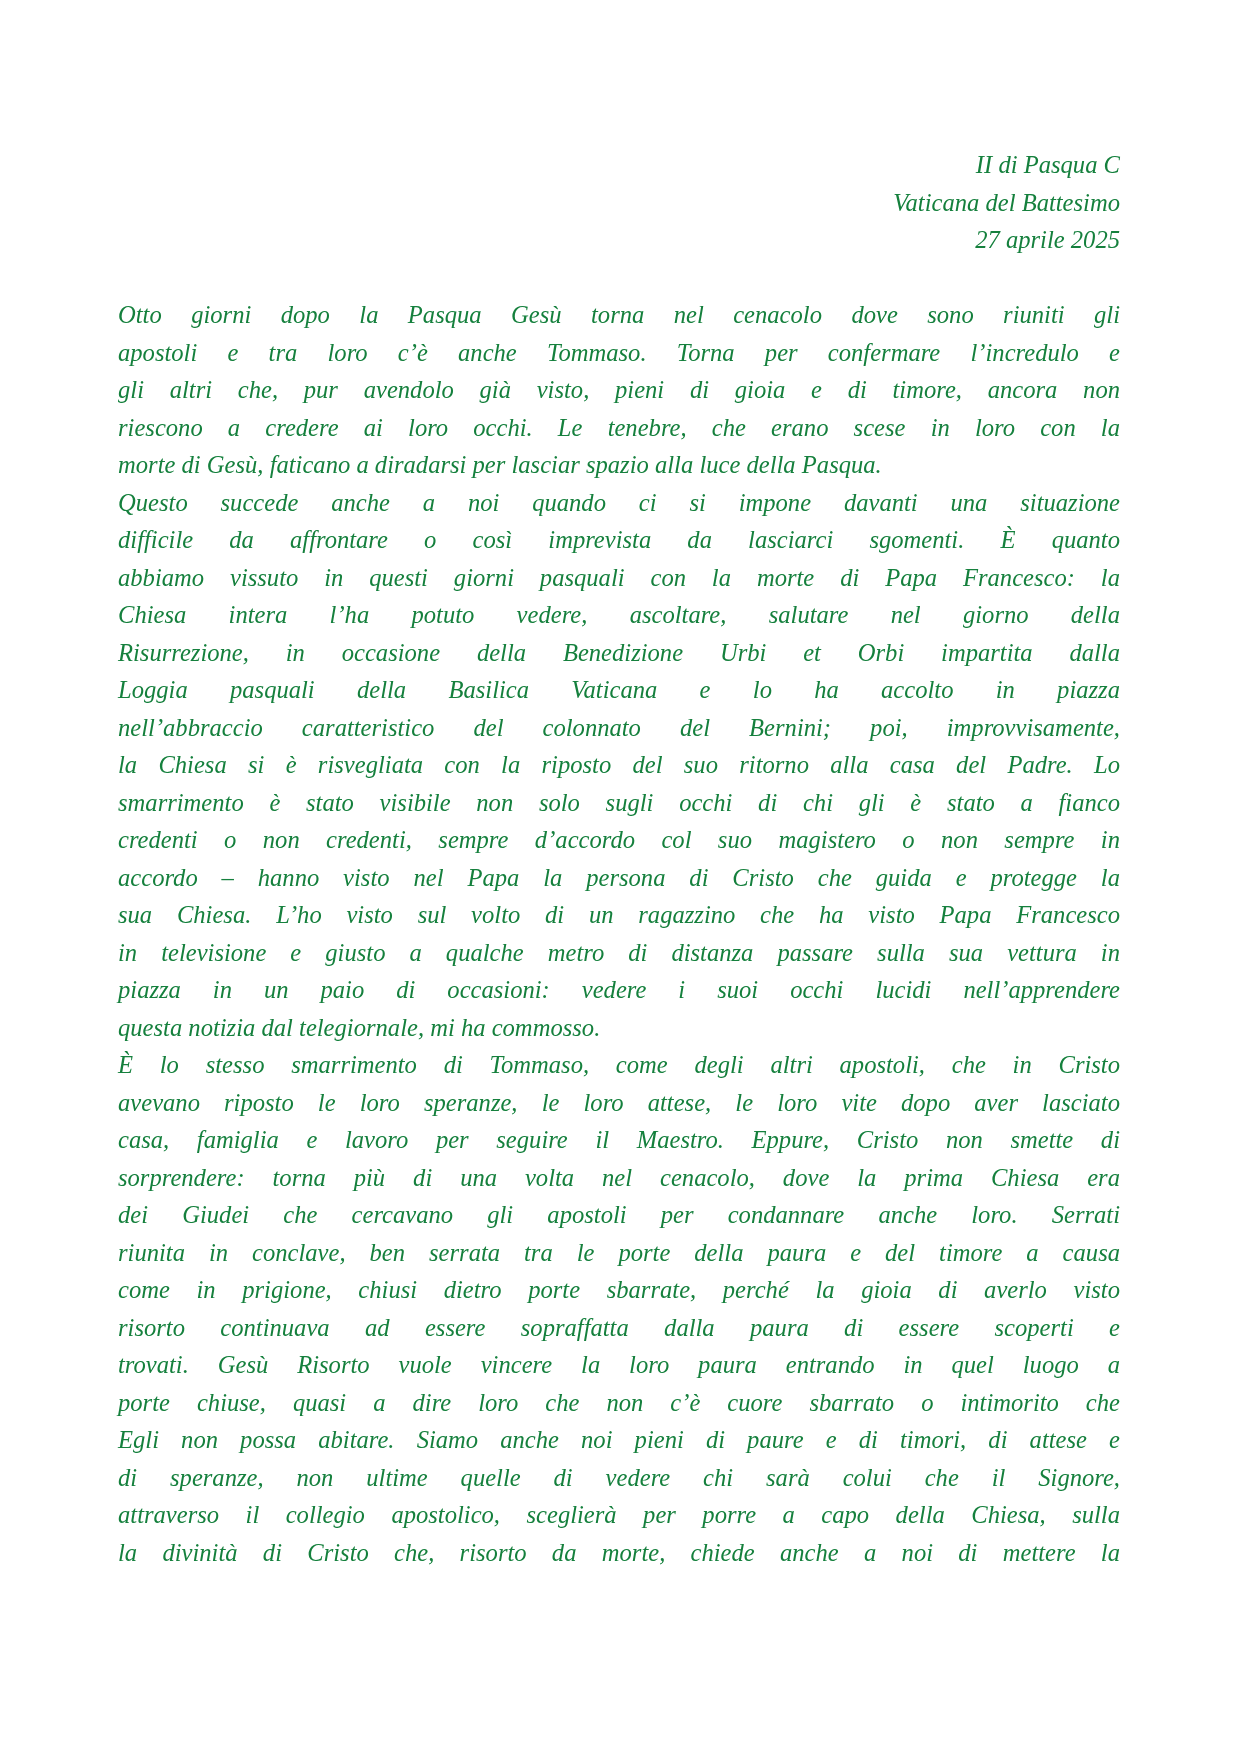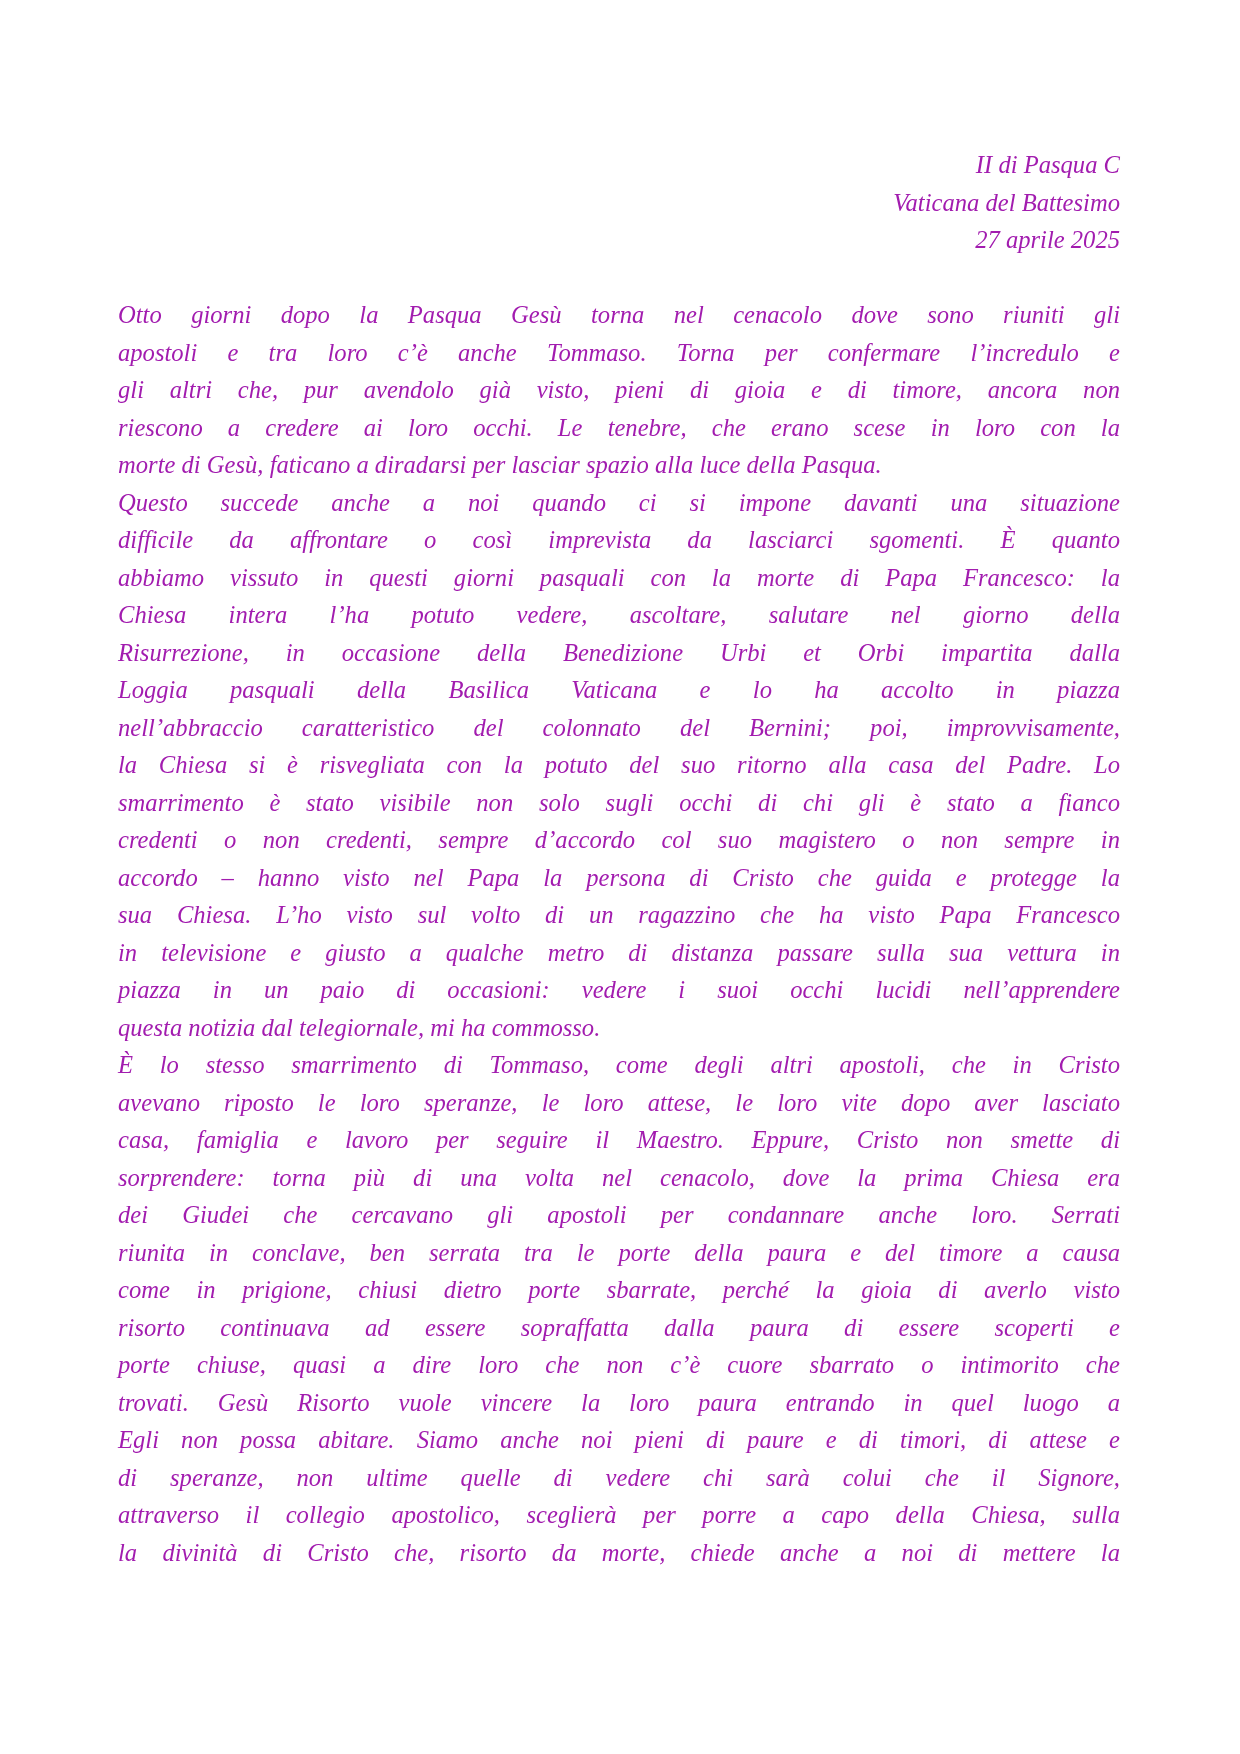--- a/index.html
+++ b/index.html
@@ -5,21 +5,21 @@
   html, body {
     margin: 0;
     padding: 0;
     background: #ffffff;
   }
   .page {
     position: relative;
     width: 1240px;
     height: 1754px;
     background: #ffffff;
-    color: #a21caf;
+    color: #15803d;
     font-family: "Liberation Serif", "DejaVu Serif", serif;
     font-size: 24.6px;
     line-height: 37.5px;
     box-sizing: border-box;
     padding: 146px 120px 0 118px;
     overflow: hidden;
   }
   .doc-header {
     text-align: right;
     font-style: italic;
@@ -61,39 +61,39 @@
         <div class="line para-end">morte di Gesù, faticano a diradarsi per lasciar spazio alla luce della Pasqua.</div>
       </div>
       <div class="paragraph">
         <div class="line">Questo succede anche a noi quando ci si impone davanti una situazione</div>
         <div class="line">difficile da affrontare o così imprevista da lasciarci sgomenti. È quanto</div>
         <div class="line">abbiamo vissuto in questi giorni pasquali con la morte di Papa Francesco: la</div>
         <div class="line">Chiesa intera l’ha potuto vedere, ascoltare, salutare nel giorno della</div>
         <div class="line">Risurrezione, in occasione della Benedizione Urbi et Orbi impartita dalla</div>
         <div class="line">Loggia pasquali della Basilica Vaticana e lo ha accolto in piazza</div>
         <div class="line">nell’abbraccio caratteristico del colonnato del Bernini; poi, improvvisamente,</div>
-        <div class="line">la Chiesa si è risvegliata con la potuto del suo ritorno alla casa del Padre. Lo</div>
+        <div class="line">la Chiesa si è risvegliata con la riposto del suo ritorno alla casa del Padre. Lo</div>
         <div class="line">smarrimento è stato visibile non solo sugli occhi di chi gli è stato a fianco</div>
         <div class="line">credenti o non credenti, sempre d’accordo col suo magistero o non sempre in</div>
         <div class="line">accordo – hanno visto nel Papa la persona di Cristo che guida e protegge la</div>
         <div class="line">sua Chiesa. L’ho visto sul volto di un ragazzino che ha visto Papa Francesco</div>
         <div class="line">in televisione e giusto a qualche metro di distanza passare sulla sua vettura in</div>
         <div class="line">piazza in un paio di occasioni: vedere i suoi occhi lucidi nell’apprendere</div>
         <div class="line para-end">questa notizia dal telegiornale, mi ha commosso.</div>
       </div>
       <div class="paragraph">
         <div class="line">È lo stesso smarrimento di Tommaso, come degli altri apostoli, che in Cristo</div>
         <div class="line">avevano riposto le loro speranze, le loro attese, le loro vite dopo aver lasciato</div>
         <div class="line">casa, famiglia e lavoro per seguire il Maestro. Eppure, Cristo non smette di</div>
         <div class="line">sorprendere: torna più di una volta nel cenacolo, dove la prima Chiesa era</div>
         <div class="line">dei Giudei che cercavano gli apostoli per condannare anche loro. Serrati</div>
         <div class="line">riunita in conclave, ben serrata tra le porte della paura e del timore a causa</div>
         <div class="line">come in prigione, chiusi dietro porte sbarrate, perché la gioia di averlo visto</div>
         <div class="line">risorto continuava ad essere sopraffatta dalla paura di essere scoperti e</div>
+        <div class="line">trovati. Gesù Risorto vuole vincere la loro paura entrando in quel luogo a</div>
         <div class="line">porte chiuse, quasi a dire loro che non c’è cuore sbarrato o intimorito che</div>
-        <div class="line">trovati. Gesù Risorto vuole vincere la loro paura entrando in quel luogo a</div>
         <div class="line">Egli non possa abitare. Siamo anche noi pieni di paure e di timori, di attese e</div>
         <div class="line">di speranze, non ultime quelle di vedere chi sarà colui che il Signore,</div>
         <div class="line">attraverso il collegio apostolico, sceglierà per porre a capo della Chiesa, sulla</div>
         <div class="line">la divinità di Cristo che, risorto da morte, chiede anche a noi di mettere la</div>
       </div>
     </div>
 </div>
 
 </body></html>

